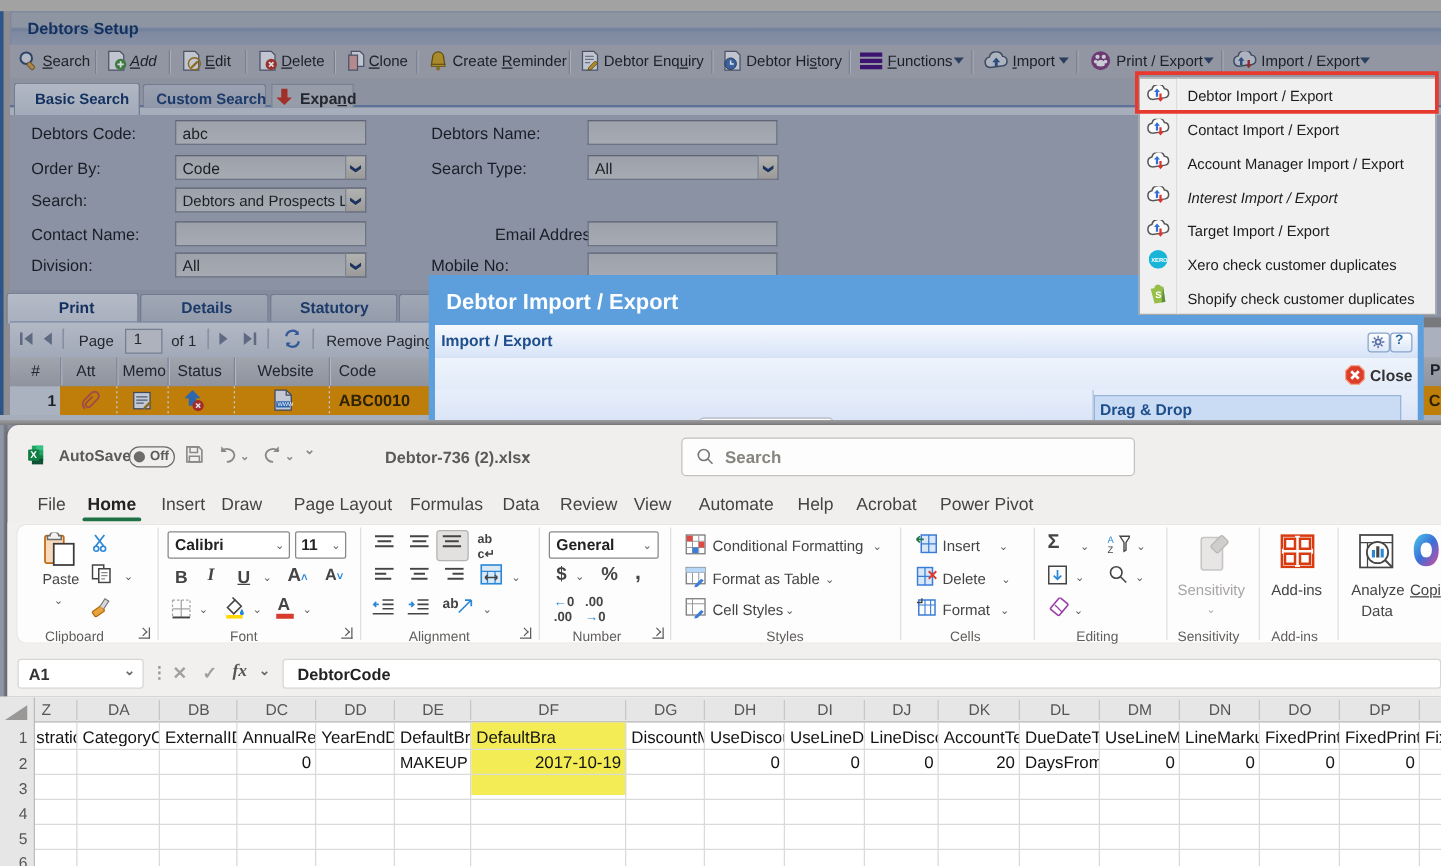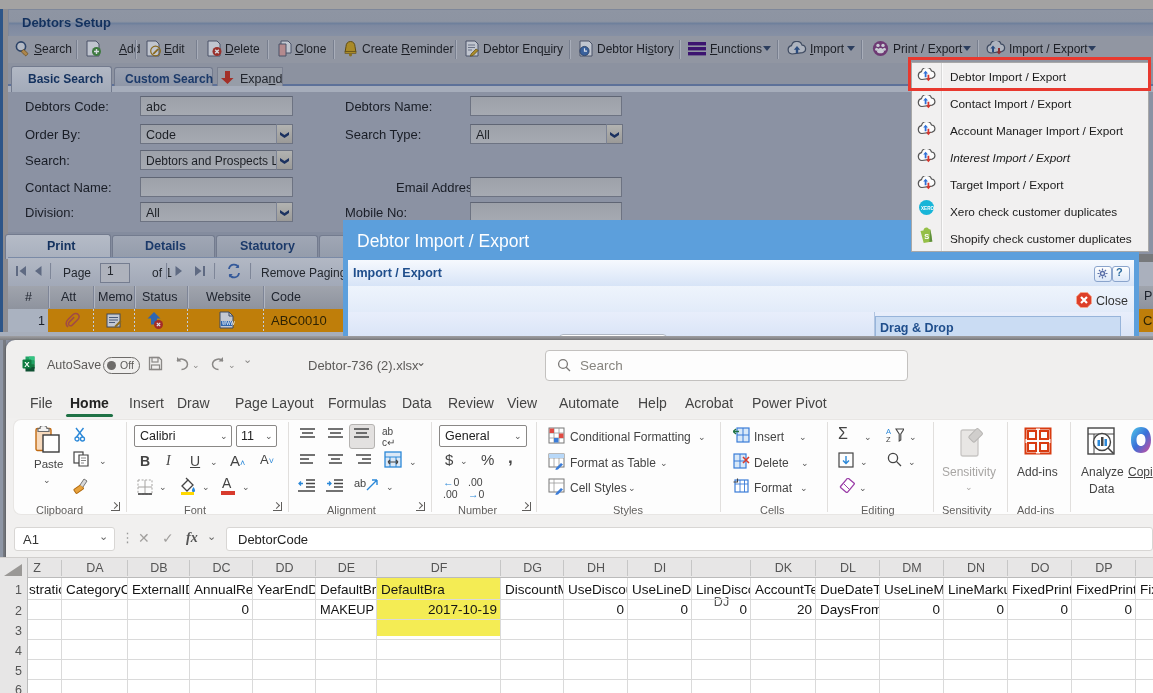--- a/index.html
+++ b/index.html
@@ -1,19 +1,19 @@
 <!DOCTYPE html>
 <html><head>
 <meta charset="utf-8">
 <style>
   html,body{margin:0;padding:0;}
   #stage{position:relative;width:1153px;height:693px;overflow:hidden;
     font-family:"Liberation Sans",sans-serif;background:#8b92a3;}
   .abs{position:absolute;}
-  .txt{position:absolute;white-space:nowrap;}
+  .txt{position:absolute;white-space:nowrap;font-weight:bold;}
 </style>
 </head>
 <body>
 <div id="stage">
 
   <div class="abs" id="bg-top" style="left:0;top:0;width:1153px;height:9px;background:#a3a2a2;"></div>
   <div class="abs" style="left:0;top:9px;width:3px;height:331px;background:#2d5588;"></div>
   <div class="abs" style="left:3px;top:9px;width:5px;height:331px;background:#8e8d91;"></div>
 
   <div class="abs" style="left:8px;top:9px;width:1145px;height:27px;background:linear-gradient(180deg,#8e95a3 0%,#8d94a2 42%,#6f809c 50%,#7e89a0 58%,#8791a5 100%);border-top:1px solid #7e879a;border-left:1px solid #7e879a;"></div>
@@ -32,21 +32,21 @@
       <rect x="9.6" y="9.2" width="6.4" height="3.4" rx="1" transform="rotate(45 9.6 9.2)" fill="#ad854a" stroke="#6e5426" stroke-width="0.8"></rect>
     </svg>
   <div class="tlbl" style="left:34px;"><u>S</u>earch</div>
   <div class="tsep" style="left:76px;"></div>
 
   <svg class="abs" style="left:85px;top:40px" width="17" height="17" viewBox="0 0 17 17">
       <path d="M2 1 h9 l3 3 v12 h-12 z" fill="#c0c5cf" stroke="#4b5368" stroke-width="1"></path>
       <circle cx="11.5" cy="11.5" r="4.5" fill="#3e7a40"></circle>
       <path d="M11.5 9 v5 M9 11.5 h5" stroke="#d7dce2" stroke-width="1.4"></path>
     </svg>
-  <div class="tlbl" style="left:119px;"><u>A</u>dd</div>
+  <div class="tlbl" style="left:104px;font-style:italic;"><u>A</u>dd</div>
   <div class="tsep" style="left:135px;"></div>
 
   <svg class="abs" style="left:145px;top:40px" width="17" height="17" viewBox="0 0 17 17">
       <path d="M2 1 h9 l3 3 v12 h-12 z" fill="#c0c5cf" stroke="#4b5368" stroke-width="1"></path>
       <circle cx="10.5" cy="11" r="4.8" fill="none" stroke="#8a6a1e" stroke-width="1.2"></circle>
       <path d="M8 13 l4.5-4.5 1.5 1 -4.5 4.5 -2 0.6 z" fill="#8a6a1e"></path>
     </svg>
   <div class="tlbl" style="left:164px;"><u>E</u>dit</div>
   <div class="tsep" style="left:196px;"></div>
 
@@ -193,21 +193,21 @@
       <rect x="1" y="1" width="2" height="10" fill="#5f6a82"></rect>
       <path d="M11 1 L4.5 6 L11 11 z" fill="#5f6a82"></path>
     </svg>
   <svg class="abs" style="left:33px;top:265px" width="10" height="12" viewBox="0 0 10 12">
       <path d="M8.5 1 L2 6 L8.5 11 z" fill="#5f6a82"></path>
     </svg>
   <div class="psep" style="left:50px;"></div>
   <div class="ptxt" style="left:63px;">Page</div>
   <div class="abs" style="left:100px;top:263px;width:28px;height:18px;background:#aeb2bc;border:1px solid #757d90;"></div>
   <div class="ptxt" style="left:107px;top:264px;">1</div>
-  <div class="ptxt" style="left:152px;">of 1</div>
+  <div class="ptxt" style="left:137px;">of 1</div>
   <div class="psep" style="left:166px;"></div>
   <svg class="abs" style="left:174px;top:265px" width="10" height="12" viewBox="0 0 10 12">
       <path d="M1.5 1 L8 6 L1.5 11 z" fill="#5f6a82"></path>
     </svg>
   <svg class="abs" style="left:193px;top:265px" width="13" height="12" viewBox="0 0 13 12">
       <path d="M2 1 L8.5 6 L2 11 z" fill="#5f6a82"></path>
       <rect x="10" y="1" width="2" height="10" fill="#5f6a82"></rect>
     </svg>
   <div class="psep" style="left:214px;"></div>
   <svg class="abs" style="left:226px;top:263px" width="16" height="16" viewBox="0 0 16 16">
@@ -697,21 +697,21 @@
     <div class="ch" style="left:20px;width:34px;">Z</div>
     <div class="ch" style="left:62px;width:66px;">DA</div>
     <div class="ch" style="left:128px;width:62px;">DB</div>
     <div class="ch" style="left:190px;width:63px;">DC</div>
     <div class="ch" style="left:253px;width:63px;">DD</div>
     <div class="ch" style="left:316px;width:61px;">DE</div>
     <div class="ch" style="left:377px;width:124px;">DF</div>
     <div class="ch" style="left:501px;width:63px;">DG</div>
     <div class="ch" style="left:564px;width:64px;">DH</div>
     <div class="ch" style="left:628px;width:64px;">DI</div>
-    <div class="ch" style="left:692px;width:59px;margin-top:34px;">DJ</div>
+    <div class="ch" style="left:692px;width:59px;">DJ</div>
     <div class="ch" style="left:751px;width:65px;">DK</div>
     <div class="ch" style="left:816px;width:64px;">DL</div>
     <div class="ch" style="left:880px;width:64px;">DM</div>
     <div class="ch" style="left:944px;width:64px;">DN</div>
     <div class="ch" style="left:1008px;width:64px;">DO</div>
     <div class="ch" style="left:1072px;width:64px;">DP</div>
     <div class="rh" style="left:0;top:247px;">1</div>
     <div class="rh" style="left:0;top:268px;">2</div>
     <div class="rh" style="left:0;top:288px;">3</div>
     <div class="rh" style="left:0;top:308px;">4</div>

